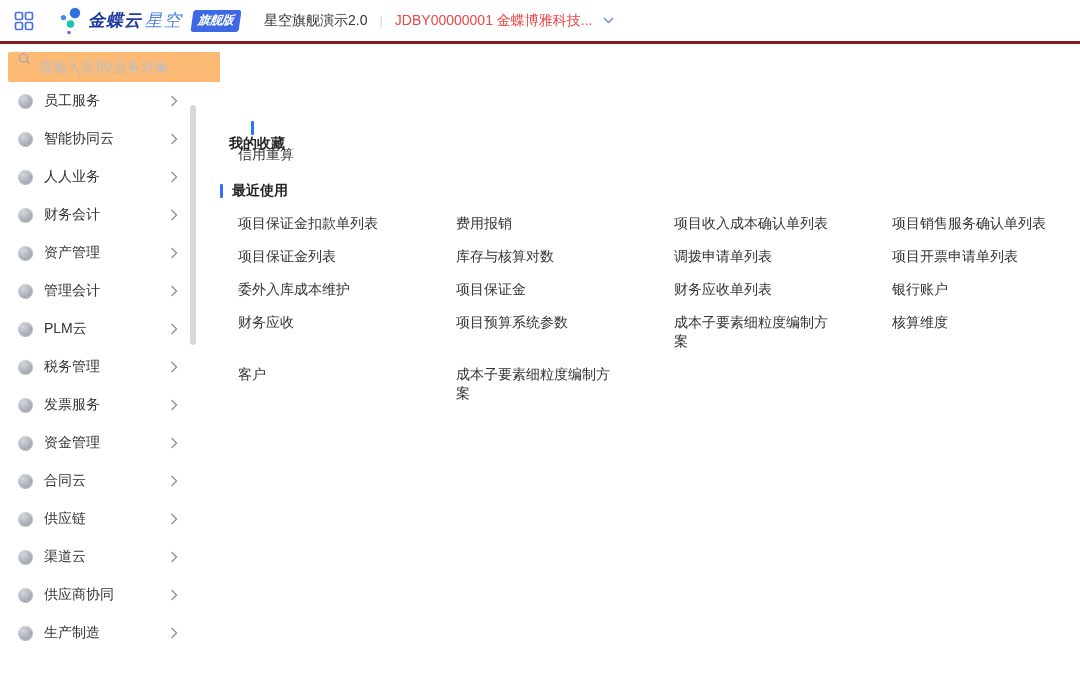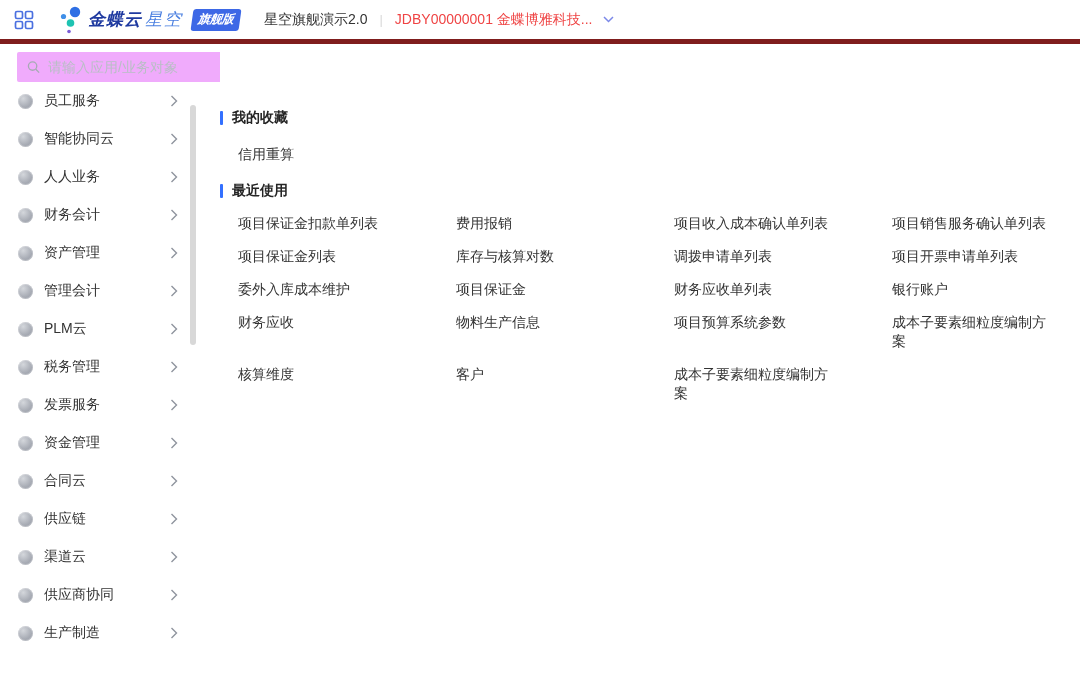--- a/index.html
+++ b/index.html
@@ -8,44 +8,44 @@
     position: relative;
     font-family: "Liberation Sans", sans-serif;
     background: #ffffff;
     overflow: hidden;
     color: #333;
   }
 
   
   .header {
     position: absolute; top: 0; left: 0; width: 1080px; height: 44px;
-    background: #fff; border-bottom: 5px solid #7f1d1d;
+    background: #fff; border-bottom: 3px solid #7f1d1d;
     display: flex; align-items: center;
   }
   .apps-grid { margin-left: 14px; width: 20px; height: 20px; cursor: pointer; }
   .logo-mark { margin-left: 26px; width: 24px; height: 30px; }
   .brand { margin-left: 4px; font-size: 17px; font-style: italic; font-weight: bold; color: #1f3aa0; letter-spacing: 1px; white-space: nowrap; }
   .product { margin-left: 3px; font-size: 17px; font-style: italic; color: #4a7fe0; letter-spacing: 2px; white-space: nowrap; }
   .edition-badge {
     margin-left: 9px; background: #3d68e6; color: #fff;
     font-size: 12px; font-style: italic; font-weight: bold;
     padding: 2px 6px 3px 6px; border-radius: 3px;
     transform: skewX(-8deg); white-space: nowrap;
   }
   .workspace-title { margin-left: 24px; font-size: 14px; color: #333; white-space: nowrap; }
   .header-divider { margin: 0 12px; color: #d8d8d8; font-size: 13px; }
   .account { display: flex; align-items: center; cursor: pointer; }
   .account-label { font-size: 14px; color: #ef4444; white-space: nowrap; }
   .account .chev-down { margin-left: 10px; }
 
   
   .search-box {
-    position: absolute; top: 52px; left: 17px; width: 337px; height: 30px;
-    background: #f0abfc; border-radius: 2px;
-    display: flex; align-items: center; padding: 0 10px;
+    position: absolute; top: 52px; left: 8px; width: 337px; height: 30px;
+    background: #fdba74; border-radius: 2px;
+    display: flex; padding: 0 10px;
   }
   .search-box input {
     border: none; outline: none; background: transparent;
     font-size: 14px; color: #555; width: 100%; margin-left: 8px;
     font-family: "Liberation Sans", sans-serif;
   }
   .search-box input::placeholder { color: #b9bec6; }
 
   
   .sidebar {
@@ -65,21 +65,21 @@
   .scroll-thumb {
     position: absolute; left: 190px; top: 105px; width: 6px; height: 240px;
     background: #d8d8d8; border-radius: 3px;
   }
 
   
   .main { position: absolute; left: 220px; top: 44px; width: 860px; height: 639px; background: #fff; }
   .section-header { position: absolute; left: 0; display: flex; align-items: center; }
   .section-bar { width: 3px; height: 14px; background: #3370ff; border-radius: 1px; }
   .section-title { margin-left: 9px; font-size: 14px; font-weight: bold; color: #252525; }
-  .fav-header { top: 65px; }
+  .fav-header { top: 77px; flex-direction: column; }
   .recent-header { top: 138px; }
 
   .fav-list { position: absolute; left: 18px; top: 101px; }
   .link-item { font-size: 14px; color: #333; line-height: 19px; cursor: pointer; max-width: 162px; }
 
   .recent-grid {
     position: absolute; left: 18px; top: 170px;
     display: grid; grid-template-columns: repeat(4, 218px);
     grid-auto-rows: min-content; row-gap: 14px;
   }
@@ -289,21 +289,20 @@
   <div class="link-item">委外入库成本维护</div>
 
   <div class="link-item">项目保证金</div>
 
   <div class="link-item">财务应收单列表</div>
 
   <div class="link-item">银行账户</div>
 
   <div class="link-item">财务应收</div>
 
-  <div class="link-item">物料生产信息</div>
 
   <div class="link-item">项目预算系统参数</div>
 
   <div class="link-item">成本子要素细粒度编制方案</div>
 
   <div class="link-item">核算维度</div>
 
   <div class="link-item">客户</div>
 
   <div class="link-item">成本子要素细粒度编制方案</div>

